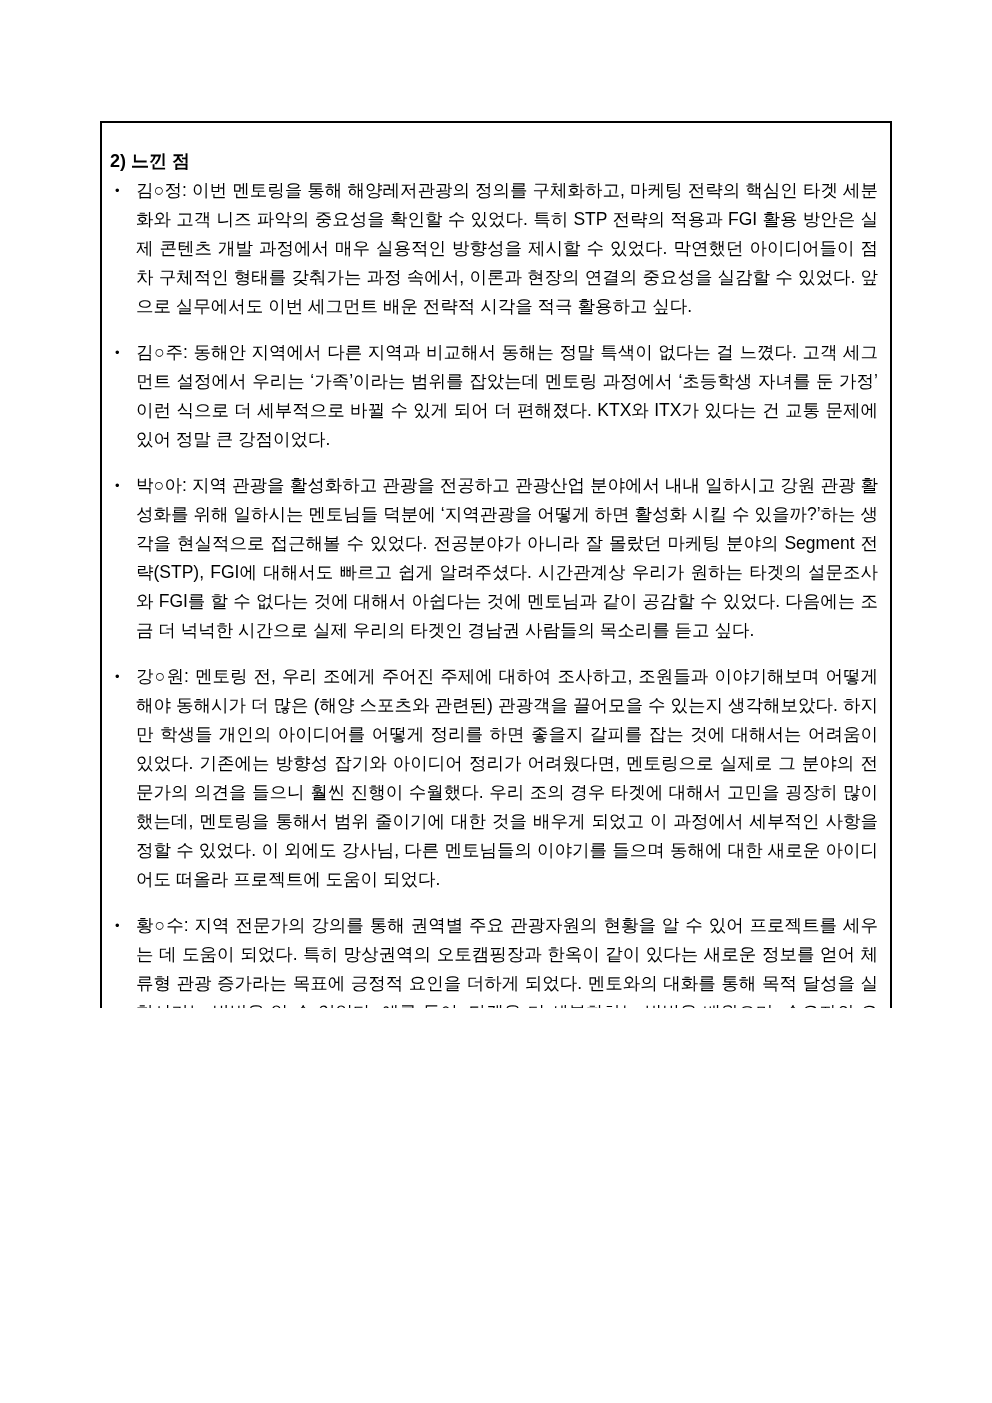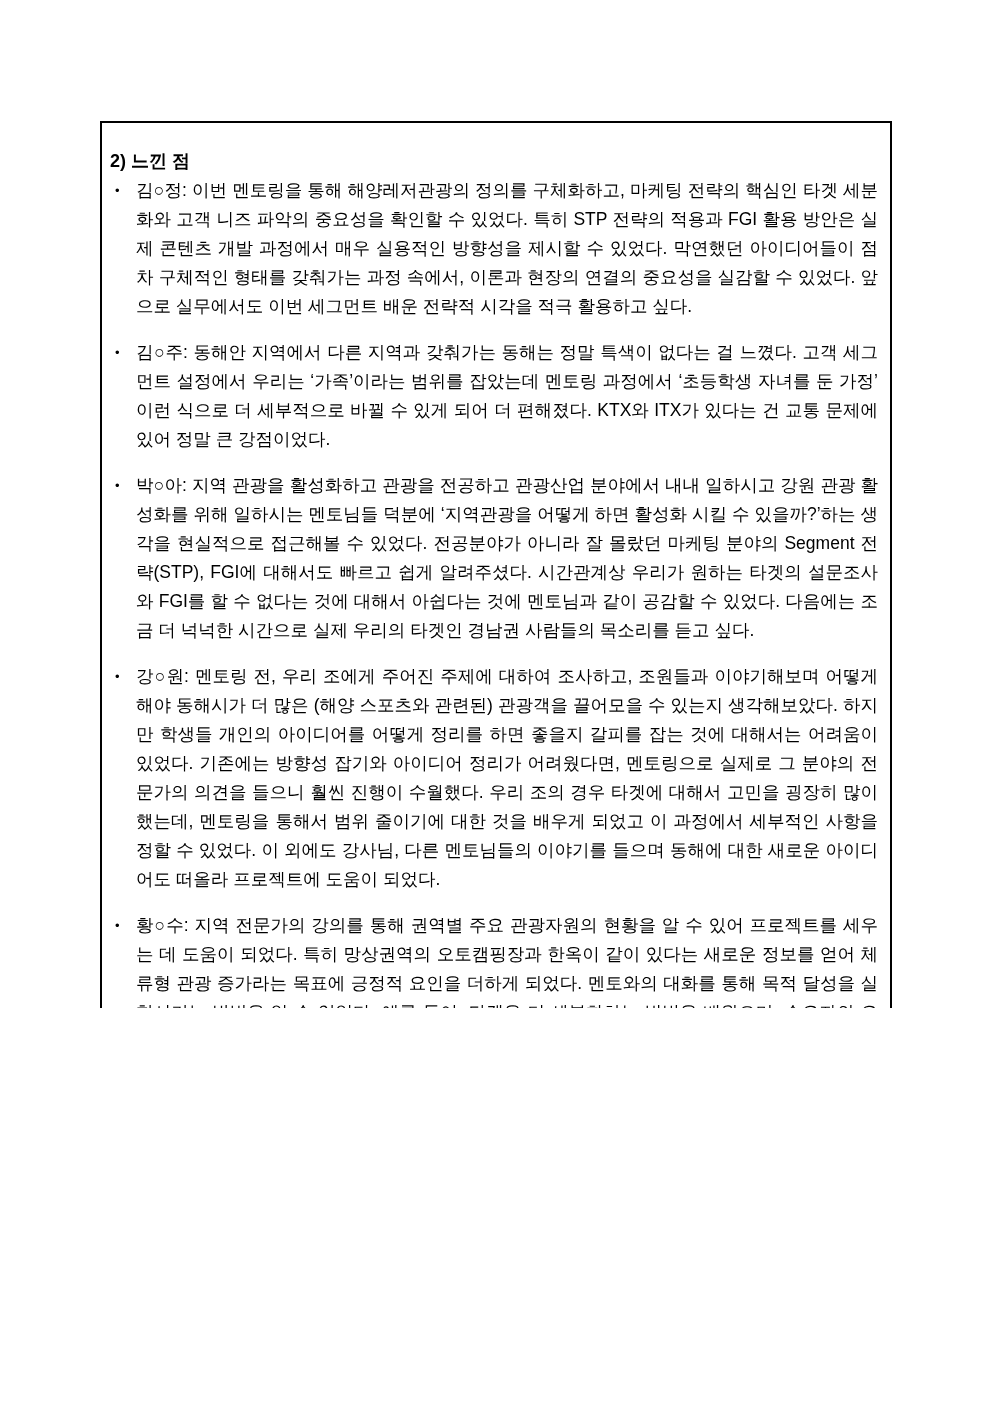--- a/index.html
+++ b/index.html
@@ -67,20 +67,20 @@
   }
 </style>
 </head>
 <body>
 
 <div class="page">
   <div class="doc-box">
     <div class="section-title">2) 느낀 점</div>
     <ul class="feedback-list">
       <li class="feedback-item"><span class="marker">•</span><span>김○정</span><span>: </span><span>이번 멘토링을 통해 해양레저관광의 정의를 구체화하고, 마케팅 전략의 핵심인 타겟 세분화와 고객 니즈 파악의 중요성을 확인할 수 있었다. 특히 STP 전략의 적용과 FGI 활용 방안은 실제 콘텐츠 개발 과정에서 매우 실용적인 방향성을 제시할 수 있었다. 막연했던 아이디어들이 점차 구체적인 형태를 갖춰가는 과정 속에서, 이론과 현장의 연결의 중요성을 실감할 수 있었다. 앞으로 실무에서도 이번 세그먼트 배운 전략적 시각을 적극 활용하고 싶다.</span></li>
-      <li class="feedback-item"><span class="marker">•</span><span>김○주</span><span>: </span><span>동해안 지역에서 다른 지역과 갖춰가는 동해는 정말 특색이 없다는 걸 느꼈다. 고객 세그먼트 설정에서 우리는 ‘가족’이라는 범위를 잡았는데 멘토링 과정에서 ‘초등학생 자녀를 둔 가정’ 이런 식으로 더 세부적으로 바뀔 수 있게 되어 더 편해졌다. KTX와 ITX가 있다는 건 교통 문제에 있어 정말 큰 강점이었다.</span></li>
+      <li class="feedback-item"><span class="marker">•</span><span>김○주</span><span>: </span><span>동해안 지역에서 다른 지역과 비교해서 동해는 정말 특색이 없다는 걸 느꼈다. 고객 세그먼트 설정에서 우리는 ‘가족’이라는 범위를 잡았는데 멘토링 과정에서 ‘초등학생 자녀를 둔 가정’ 이런 식으로 더 세부적으로 바뀔 수 있게 되어 더 편해졌다. KTX와 ITX가 있다는 건 교통 문제에 있어 정말 큰 강점이었다.</span></li>
       <li class="feedback-item"><span class="marker">•</span><span>박○아</span><span>: </span><span>지역 관광을 활성화하고 관광을 전공하고 관광산업 분야에서 내내 일하시고 강원 관광 활성화를 위해 일하시는 멘토님들 덕분에 ‘지역관광을 어떻게 하면 활성화 시킬 수 있을까?’하는 생각을 현실적으로 접근해볼 수 있었다. 전공분야가 아니라 잘 몰랐던 마케팅 분야의 Segment 전략(STP), FGI에 대해서도 빠르고 쉽게 알려주셨다. 시간관계상 우리가 원하는 타겟의 설문조사와 FGI를 할 수 없다는 것에 대해서 아쉽다는 것에 멘토님과 같이 공감할 수 있었다. 다음에는 조금 더 넉넉한 시간으로 실제 우리의 타겟인 경남권 사람들의 목소리를 듣고 싶다.</span></li>
       <li class="feedback-item"><span class="marker">•</span><span>강○원</span><span>: </span><span>멘토링 전, 우리 조에게 주어진 주제에 대하여 조사하고, 조원들과 이야기해보며 어떻게 해야 동해시가 더 많은 (해양 스포츠와 관련된) 관광객을 끌어모을 수 있는지 생각해보았다. 하지만 학생들 개인의 아이디어를 어떻게 정리를 하면 좋을지 갈피를 잡는 것에 대해서는 어려움이 있었다. 기존에는 방향성 잡기와 아이디어 정리가 어려웠다면, 멘토링으로 실제로 그 분야의 전문가의 의견을 들으니 훨씬 진행이 수월했다. 우리 조의 경우 타겟에 대해서 고민을 굉장히 많이 했는데, 멘토링을 통해서 범위 줄이기에 대한 것을 배우게 되었고 이 과정에서 세부적인 사항을 정할 수 있었다. 이 외에도 강사님, 다른 멘토님들의 이야기를 들으며 동해에 대한 새로운 아이디어도 떠올라 프로젝트에 도움이 되었다.</span></li>
       <li class="feedback-item"><span class="marker">•</span><span>황○수</span><span>: </span><span>지역 전문가의 강의를 통해 권역별 주요 관광자원의 현황을 알 수 있어 프로젝트를 세우는 데 도움이 되었다. 특히 망상권역의 오토캠핑장과 한옥이 같이 있다는 새로운 정보를 얻어 체류형 관광 증가라는 목표에 긍정적 요인을 더하게 되었다. 멘토와의 대화를 통해 목적 달성을 실현시키는 방법을 알 수 있었다. 예를 들어, 타겟을 더 세분화하는 방법을 배웠으며, 수요자의 요구도를 만족시켜야 한다는 점을 알게 되는 등 전문 지식을 알게 되어 도움이 되었다.</span></li>
     </ul>
   </div>
   <div class="page-number">- 6 -</div>
 </div>
 
 </body></html>

